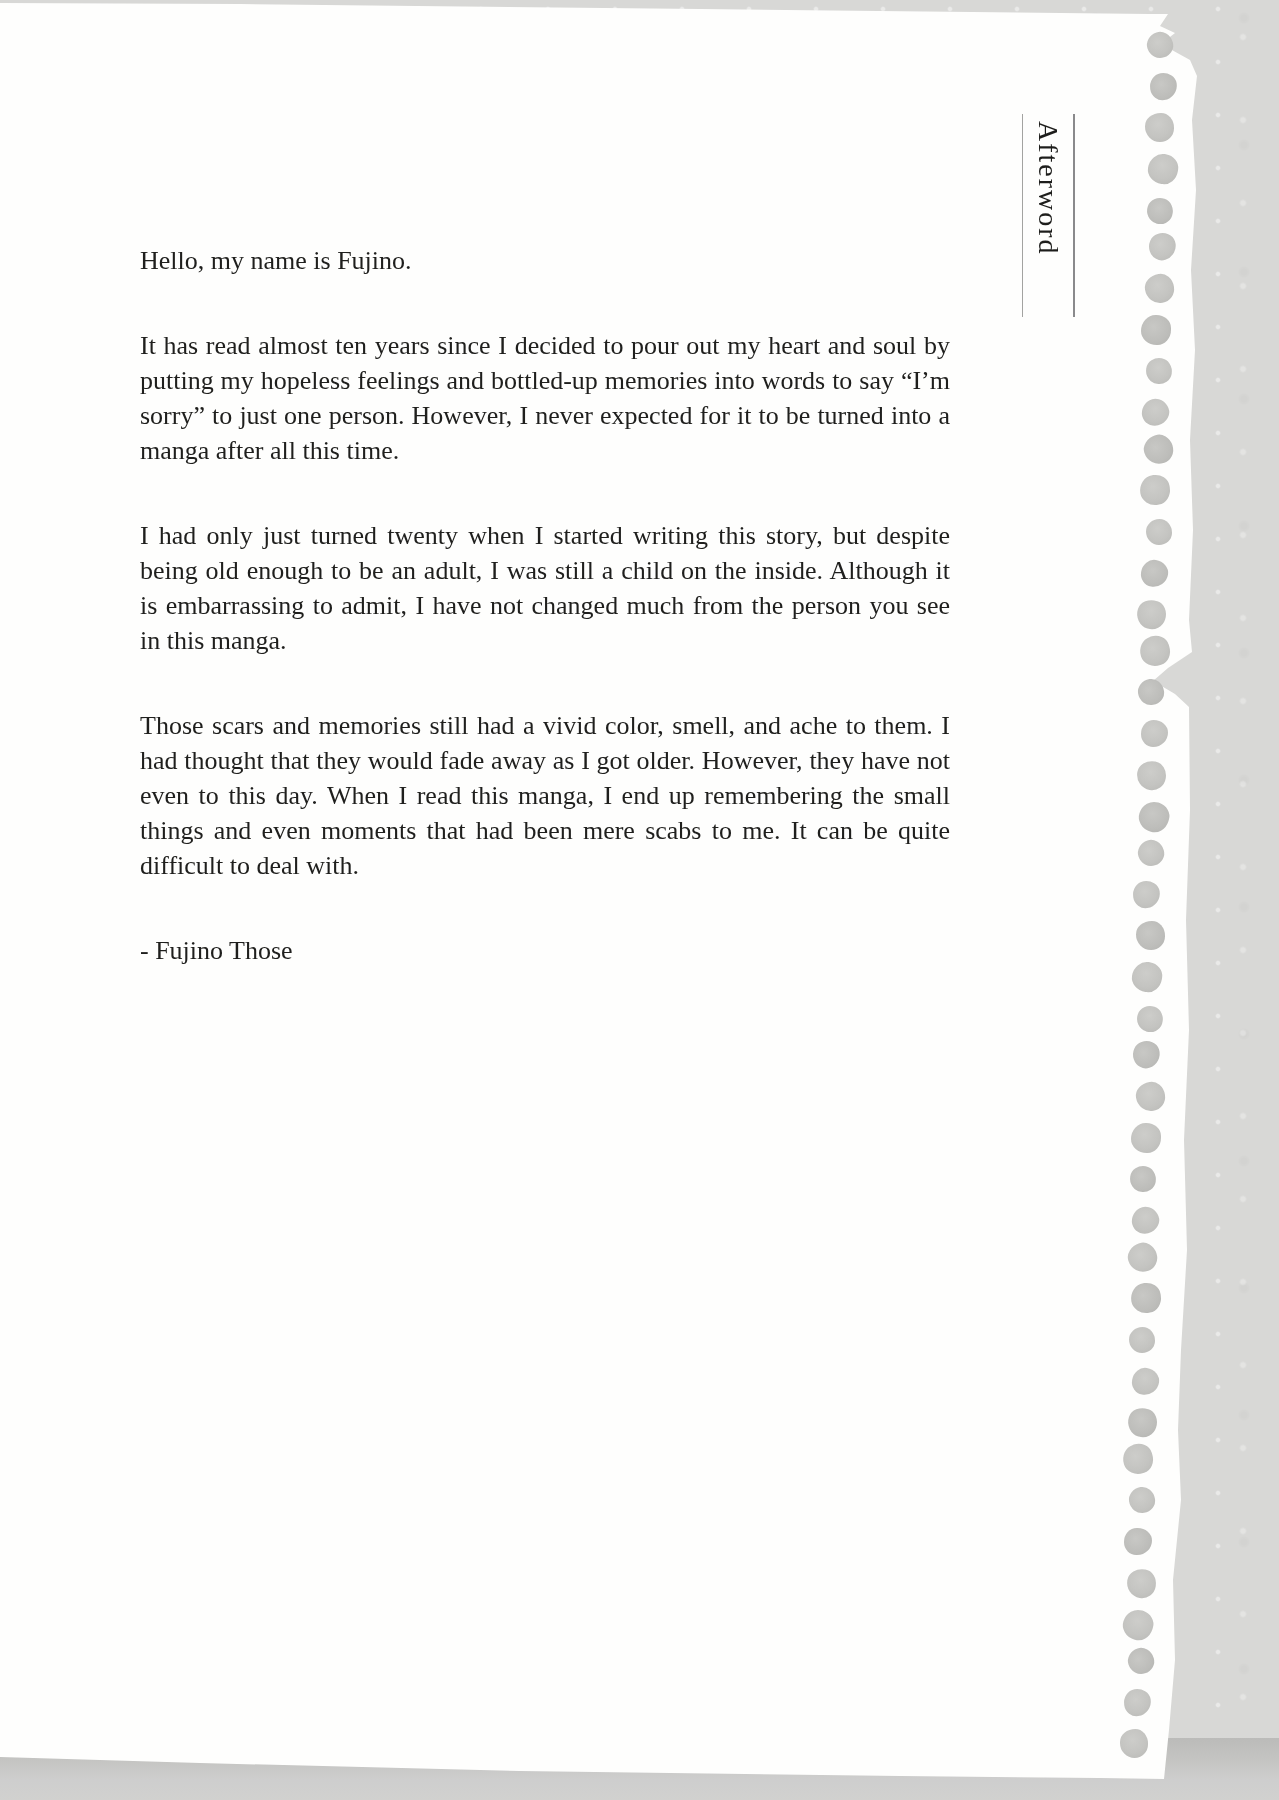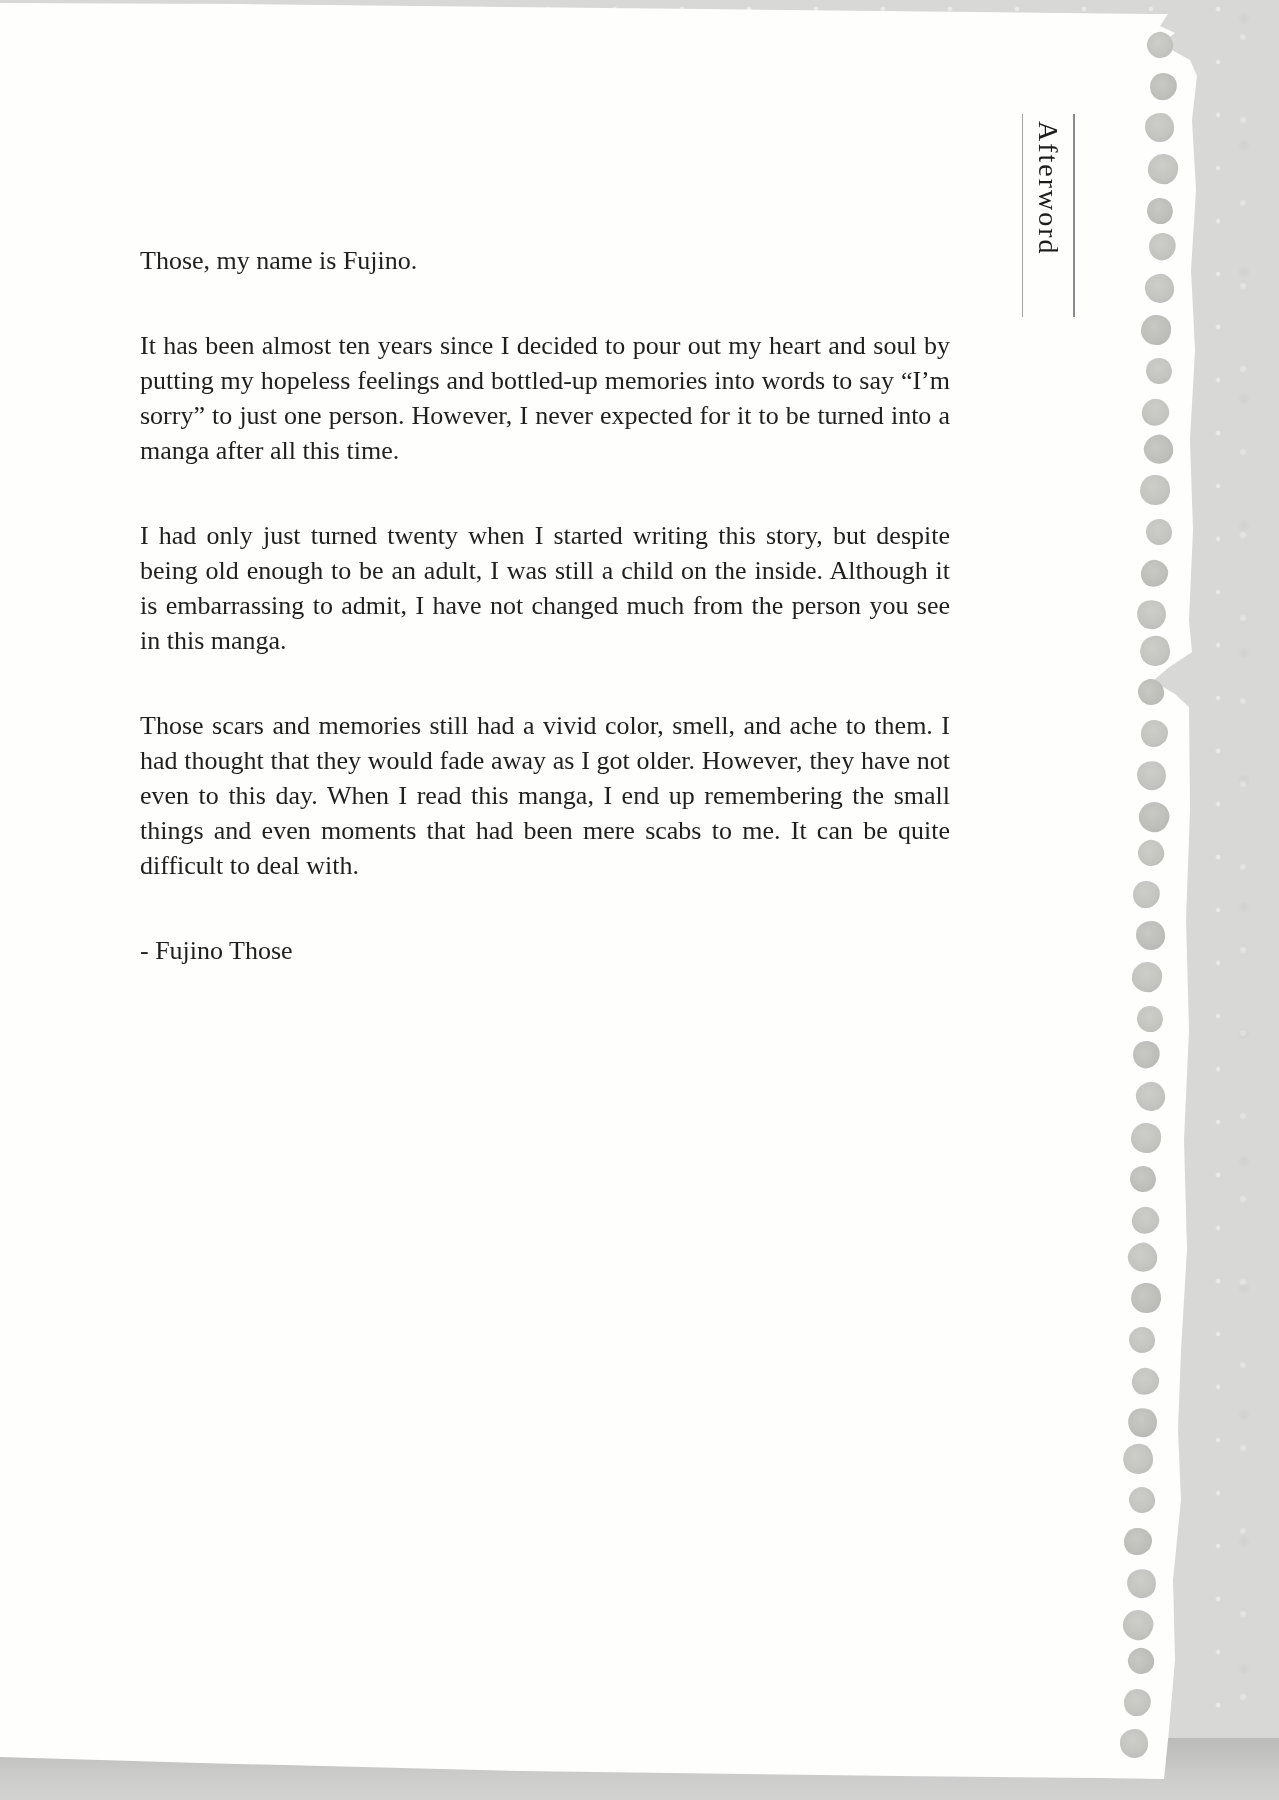--- a/index.html
+++ b/index.html
@@ -112,19 +112,19 @@
       <span class="hole" style="left: 1127.13px; top: 1568.85px; width: 28.7px; height: 28.7px; border-radius: 55% 45% 48% 52% / 46% 52% 48% 54%; transform: rotate(9deg);"></span>
       <span class="hole" style="left: 1122.81px; top: 1609.55px; width: 30.1px; height: 30.1px; border-radius: 50% 50% 46% 54% / 55% 45% 52% 48%; transform: rotate(18deg);"></span>
       <span class="hole dark" style="left: 1128.29px; top: 1648.05px; width: 25.9px; height: 25.9px; border-radius: 52% 48% 50% 50% / 48% 54% 46% 52%; transform: rotate(-18deg);"></span>
       <span class="hole" style="left: 1123.97px; top: 1688.75px; width: 27.3px; height: 27.3px; border-radius: 47% 53% 55% 45% / 52% 46% 54% 48%; transform: rotate(-9deg);"></span>
       <span class="hole" style="left: 1119.65px; top: 1729.45px; width: 28.7px; height: 28.7px; border-radius: 55% 45% 48% 52% / 46% 52% 48% 54%; transform: rotate(0deg);"></span>
     </div>
   <div class="afterword-box">
     <span class="afterword-text">Afterword</span>
   </div>
   <div id="text-block">
-      <div class="para" style="text-align: left;">Those, my name is Fujino.</div>
-      <div class="para">It has been almost ten years since I decided to pour out my heart and soul by putting my hopeless feelings and bottled-up memories into words to say “I’m sorry” to just one person. However, I never expected for it to be turned into a manga after all this time.</div>
+      <div class="para" style="text-align: left;">Hello, my name is Fujino.</div>
+      <div class="para">It has read almost ten years since I decided to pour out my heart and soul by putting my hopeless feelings and bottled-up memories into words to say “I’m sorry” to just one person. However, I never expected for it to be turned into a manga after all this time.</div>
       <div class="para">I had only just turned twenty when I started writing this story, but despite being old enough to be an adult, I was still a child on the inside. Although it is embarrassing to admit, I have not changed much from the person you see in this manga.</div>
       <div class="para">Those scars and memories still had a vivid color, smell, and ache to them. I had thought that they would fade away as I got older. However, they have not even to this day. When I read this manga, I end up remembering the small things and even moments that had been mere scabs to me. It can be quite difficult to deal with.</div>
       <div id="signature">- Fujino Those</div>
     </div>
 </div>
 
 </body></html>

